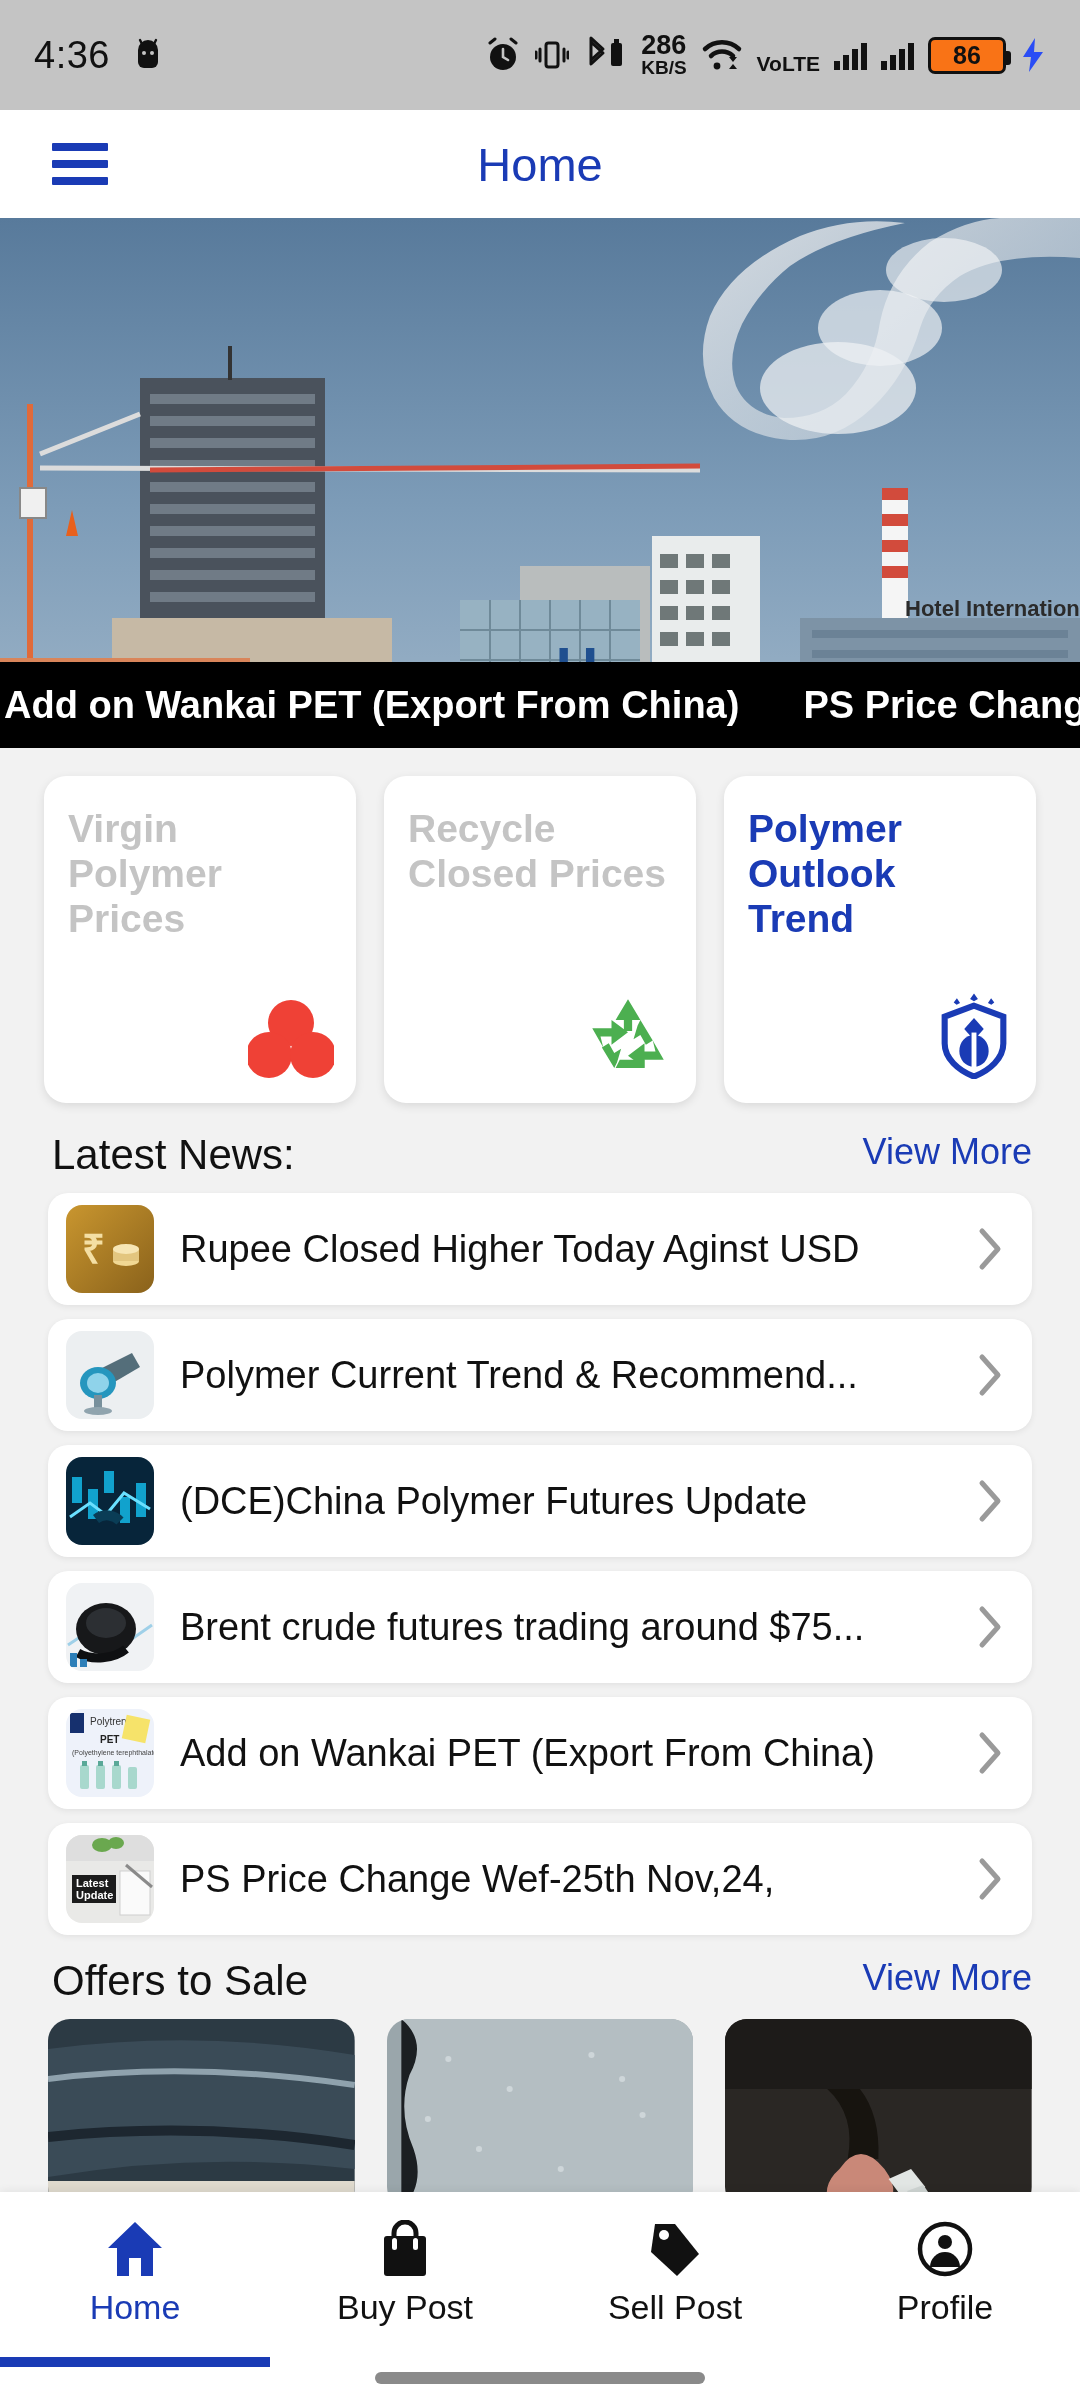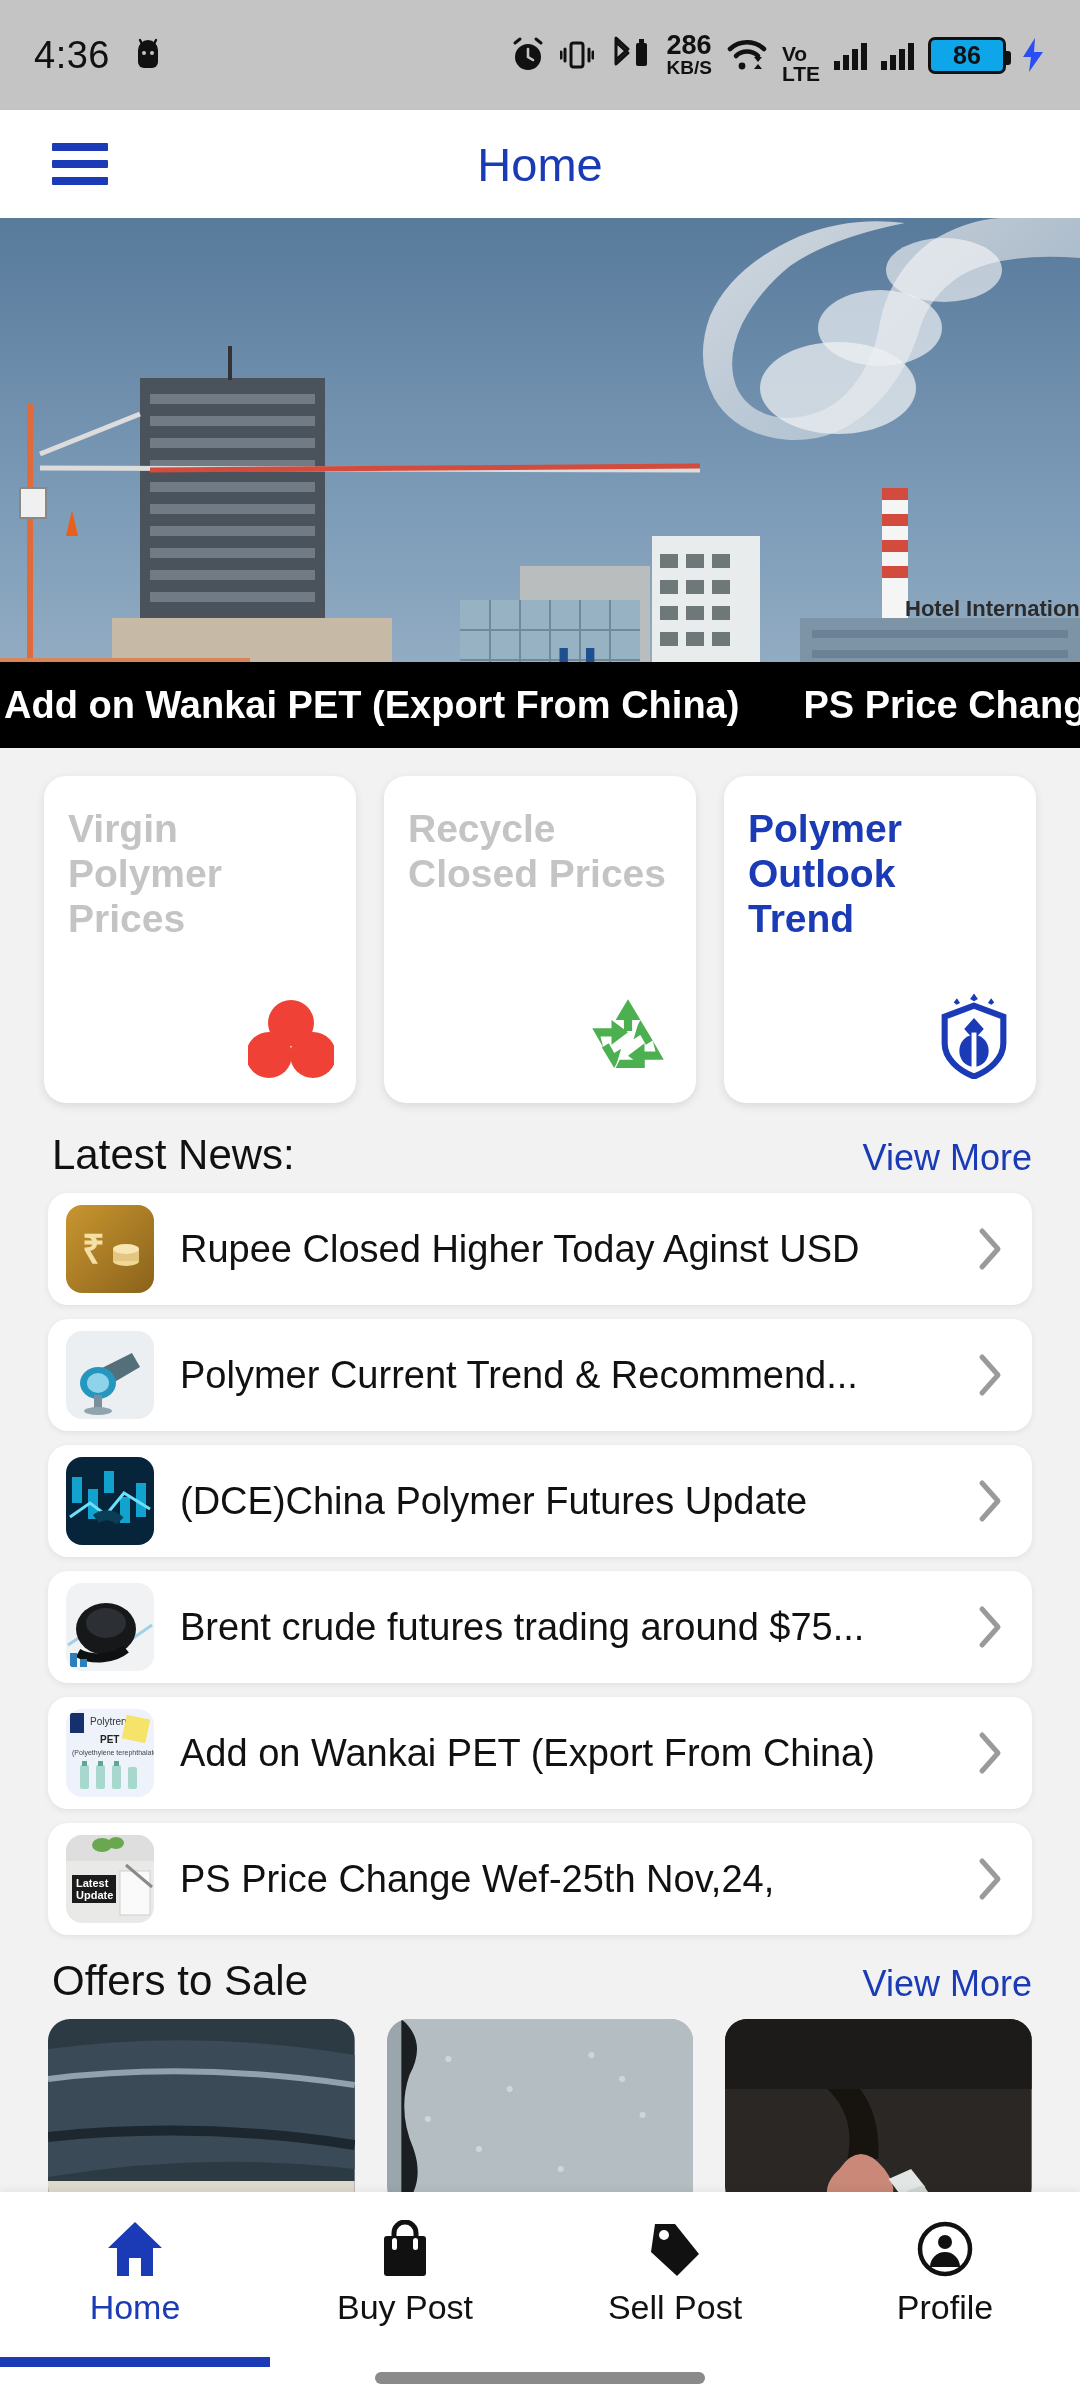--- a/index.html
+++ b/index.html
@@ -17,33 +17,33 @@
     display:flex; align-items:center; justify-content:space-between;
     padding:0 34px; color:#111;
   }
   .sb-left{ display:flex; align-items:center; gap:24px; }
   .sb-time{ font-size:38px; font-weight:500; letter-spacing:.5px; }
   .sb-right{ display:flex; align-items:center; gap:14px; }
   .sb-ico{ display:flex; align-items:center; justify-content:center; }
   .kbs{ display:flex; flex-direction:column; align-items:flex-start; line-height:.95; }
   .kbs .n{ font-size:27px; font-weight:700; }
   .kbs .u{ font-size:19px; font-weight:700; }
-  .volte{ display:flex; flex-direction:column; align-items:flex-start; line-height:.95;margin-top:18px; }
+  .volte{ display:flex; flex-direction:row; align-items:flex-start; line-height:.95;margin-top:18px; }
   .volte .a{ font-size:21px; font-weight:700; }
   .volte .b{ font-size:21px; font-weight:700; }
   .bars{ display:flex; align-items:flex-end; gap:3px; height:30px; }
   .bars i{ display:block; width:6px; background:#111; }
   .bars i:nth-child(1){height:9px}
   .bars i:nth-child(2){height:15px}
   .bars i:nth-child(3){height:21px}
   .bars i:nth-child(4){height:27px}
   .batt{
     border:3px solid #111; border-radius:7px; width:78px; height:37px;
     display:flex; align-items:center; justify-content:center;
-    font-size:25px; font-weight:700; background:#0ea5e9; position:relative;
+    font-size:25px; font-weight:700; background:#f97316; position:relative;
   }
   .batt::after{
     content:""; position:absolute; right:-8px; top:11px;
     width:5px; height:14px; background:#111; border-radius:0 3px 3px 0;
   }
 
   
   .appbar{
     height:108px; background:#ffffff;
     display:flex; align-items:center; position:relative;
@@ -76,21 +76,21 @@
     position:relative; padding:30px 24px;
   }
   .card-title{
     font-size:39px; font-weight:700; line-height:1.16; color:#c4c4c4;
   }
   .card.active .card-title{ color:#1a3bb5; }
   .card-ico{ position:absolute; right:22px; bottom:20px; }
 
   
   .sect{
-    display:flex; align-items:flex-end; justify-content:space-between;
+    display:flex; align-items:flex-start; justify-content:space-between;
     padding:22px 48px 14px 52px;
   }
   .sect-title{ font-size:42px; font-weight:400; color:#111; }
   .sect-more{ font-size:36px; color:#1a3bb5; font-weight:400; }
 
   
   .news{ padding:0 48px; display:flex; flex-direction:column; gap:14px; }
   .news-item{
     background:#fff; border-radius:20px; height:112px;
     display:flex; align-items:center; padding:0 22px 0 18px;

